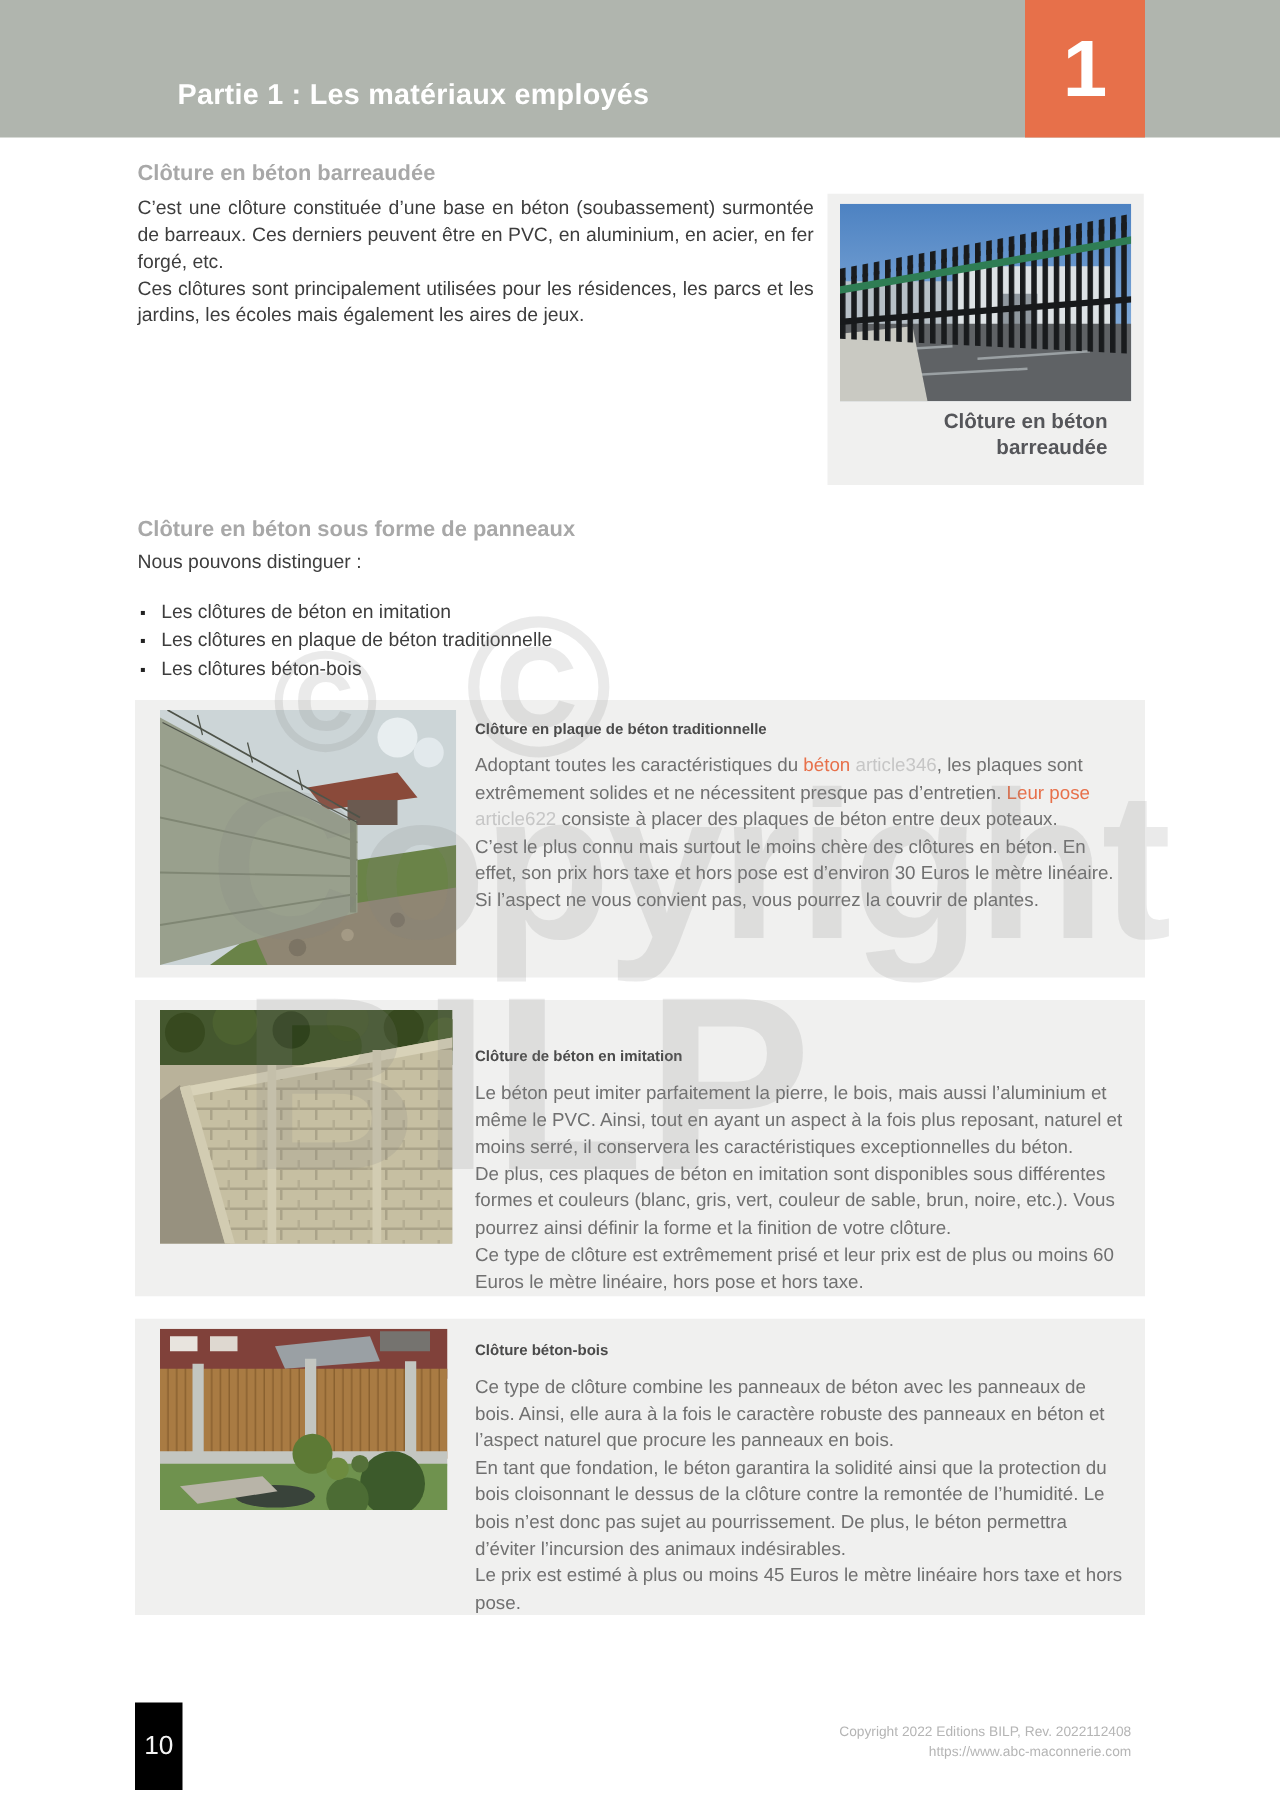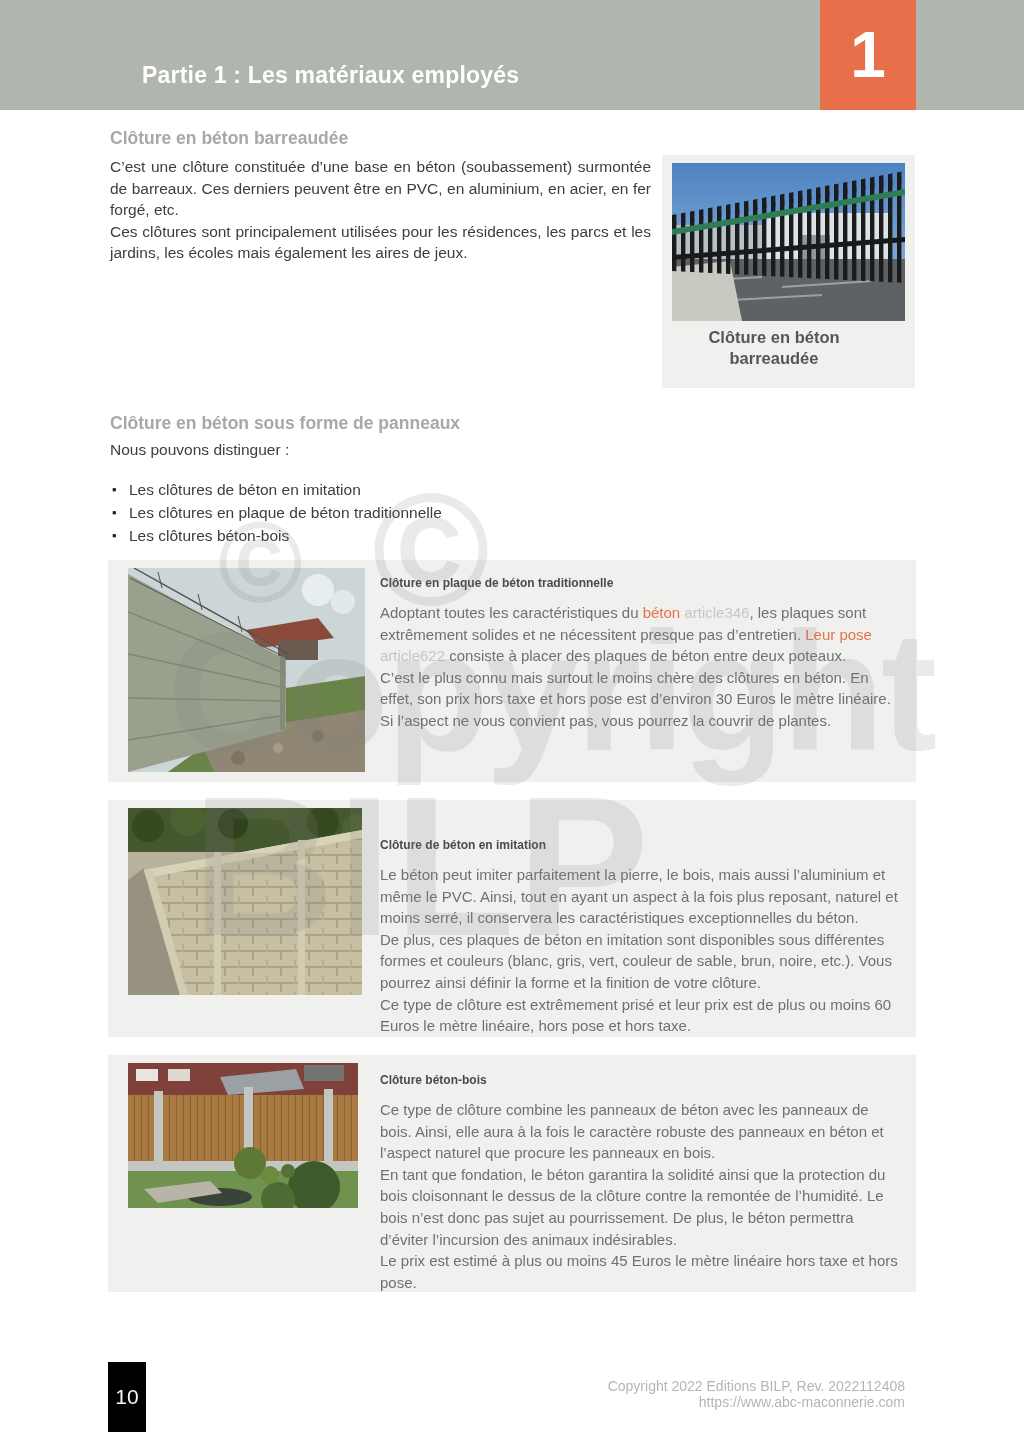--- a/index.html
+++ b/index.html
@@ -26,21 +26,21 @@
   .chapter-box span{color:#fff;font-weight:bold;font-size:64px;line-height:1;}
 
   
   .sec-heading{position:absolute;left:110px;color:var(--heading-gray);font-weight:bold;font-size:17.5px;}
   .intro{position:absolute;left:110px;top:156px;width:541px;color:var(--body-dark);font-size:15.5px;line-height:21.6px;text-align:justify;}
   .intro p{text-align:justify;}
 
   
   .figure{position:absolute;left:662px;top:155px;width:253px;height:233px;background:var(--box-bg);}
   .figure svg{position:absolute;left:10px;top:8px;}
-  .fig-caption{position:absolute;left:0;top:172px;width:224px;text-align:center;color:var(--caption);font-weight:bold;font-size:16.5px;line-height:21px;}
+  .fig-caption{position:absolute;left:0;top:172px;width:224px;text-align:right;color:var(--caption);font-weight:bold;font-size:16.5px;line-height:21px;}
 
   
   .bullets{position:absolute;left:112px;top:478px;list-style:none;color:var(--body-dark);font-size:15.5px;line-height:23px;}
   .bullets li{padding-left:17px;position:relative;}
   .bullets li::before{content:"▪";position:absolute;left:0;top:0;font-size:13px;color:#222;}
 
   
   .card{position:absolute;left:108px;width:808px;background:var(--box-bg);}
   .card-img{position:absolute;left:20px;top:8px;}
   .card-body{position:absolute;left:272px;width:524px;}
@@ -51,21 +51,21 @@
 
   
   .wm{position:absolute;color:rgba(130,130,130,.17);font-weight:bold;pointer-events:none;z-index:40;line-height:1;white-space:nowrap;}
   .wm-c1{left:218px;top:505px;font-size:115px;}
   .wm-c2{left:372px;top:470px;font-size:160px;}
   .wm-w1{left:168px;top:608px;font-size:168px;letter-spacing:-3px;}
   .wm-w2{left:192px;top:768px;font-size:198px;letter-spacing:2px;}
 
   
   .page-num{position:absolute;left:108px;top:1362px;width:38px;height:70px;background:#000000;display:flex;align-items:center;justify-content:center;color:#f4f4f4;font-size:21px;}
-  .footer-text{position:absolute;right:119px;top:1378px;text-align:right;color:var(--footer-gray);font-size:14px;line-height:16px;}
+  .footer-text{position:absolute;right:119px;top:1378px;text-align:right;color:var(--footer-gray);font-size:11px;line-height:16px;}
   .footer-text .url{color:var(--footer-gray);text-decoration:none;}
 </style>
 </head>
 <body>
 
 <div class="page">
 
   <div class="header-bar"></div>
   <div class="header-title">Partie 1 : Les matériaux employés</div>
   <div class="chapter-box">

